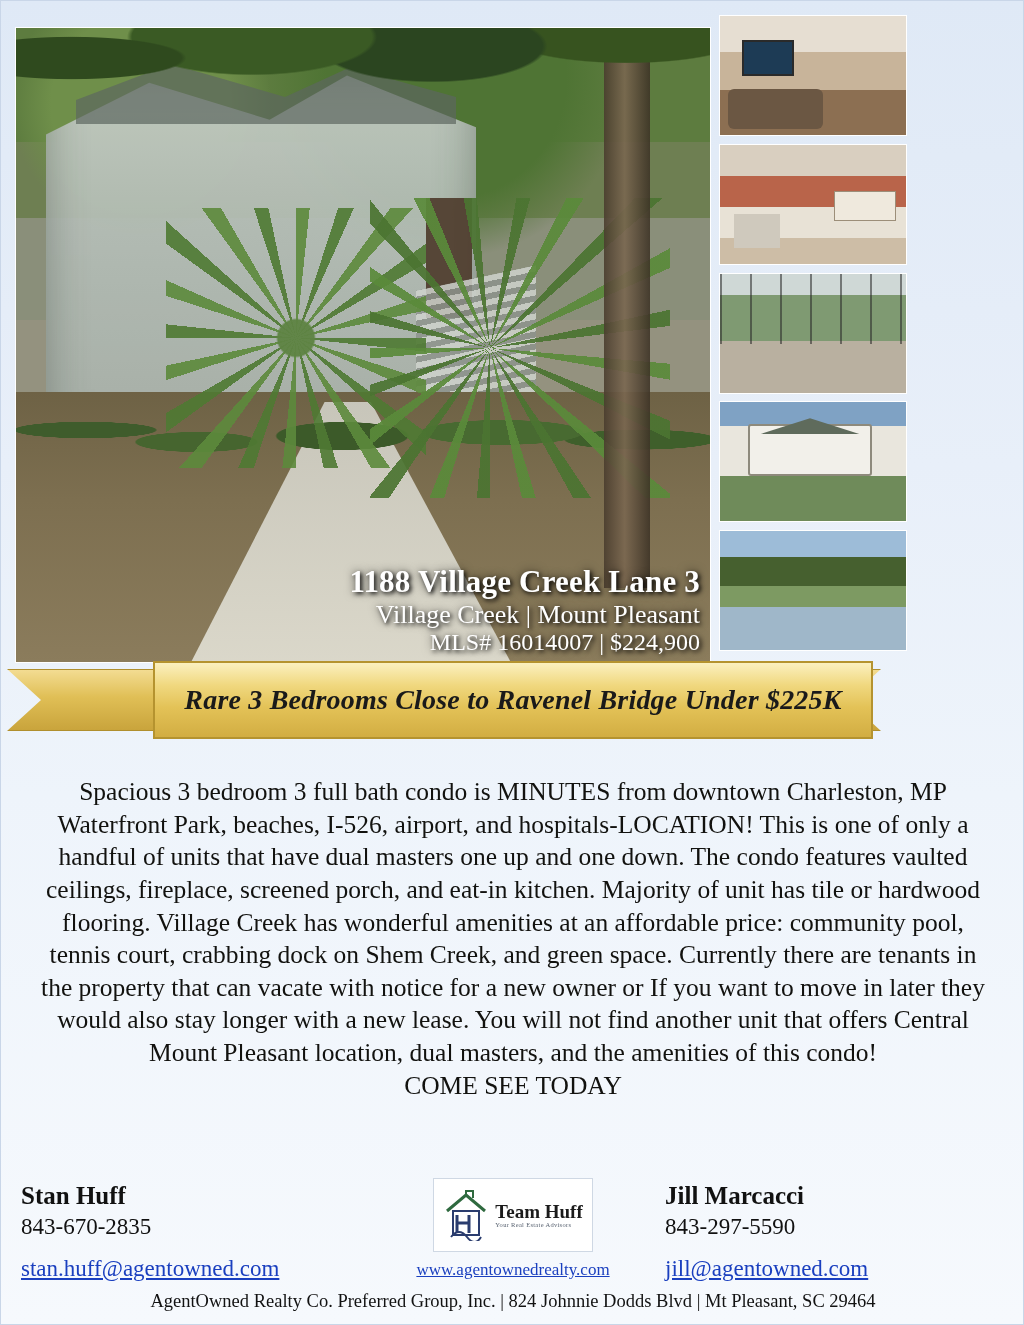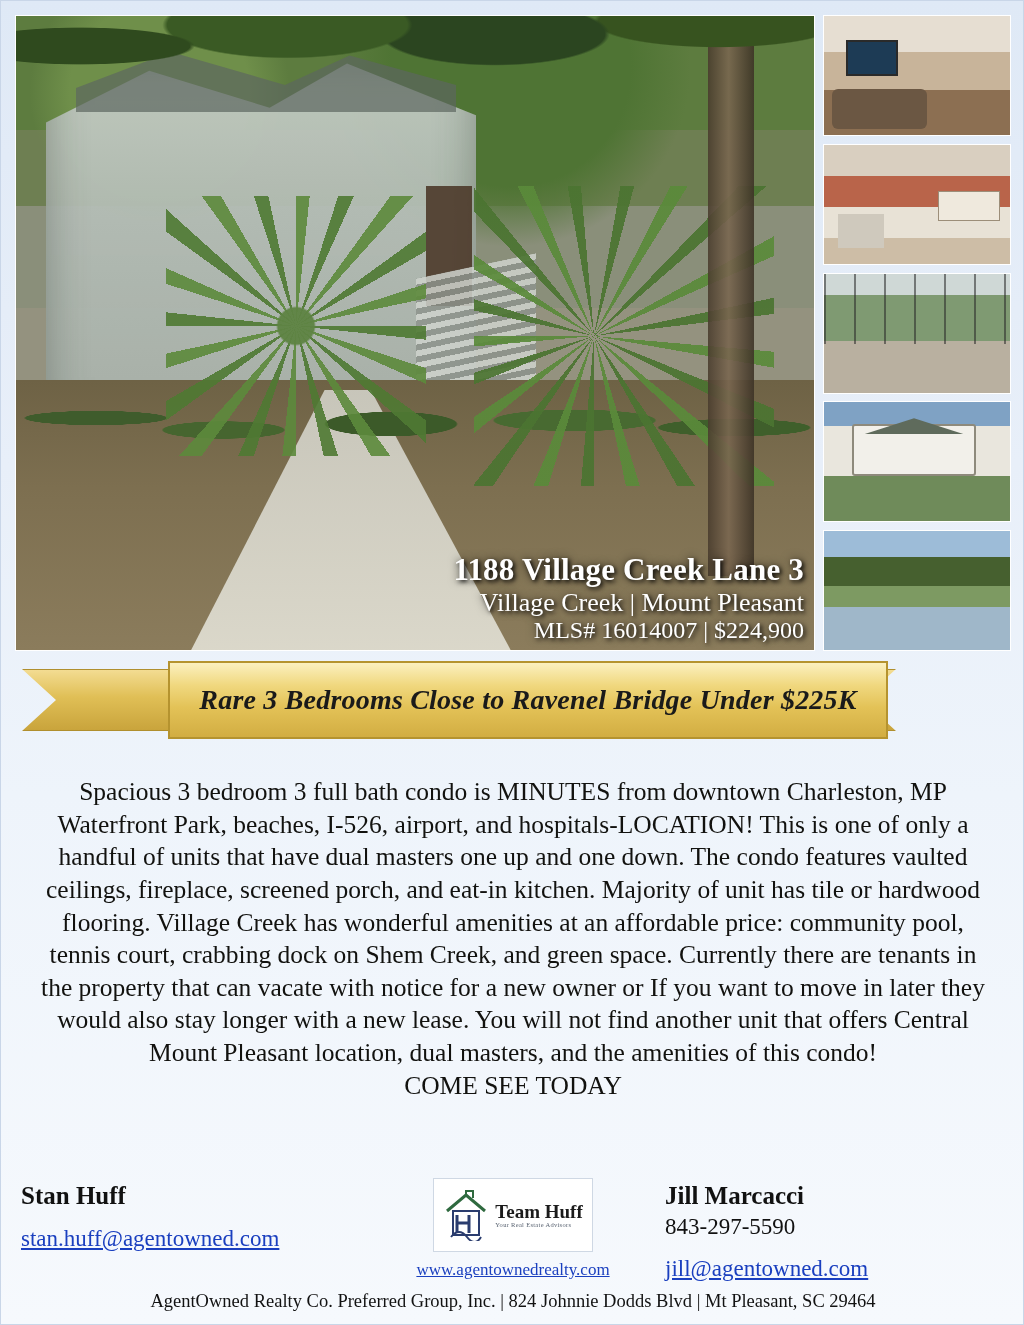--- a/index.html
+++ b/index.html
@@ -19,24 +19,25 @@
   
   .photo-area {
     position: absolute;
     left: 14px; top: 14px;
     width: 996px; height: 636px;
     display: flex;
     gap: 8px;
   }
   .hero {
     position: relative;
-    width: 800px; height: 636px;
+    width: 696px; height: 636px;
     border: 1px solid #ffffff;
     overflow: hidden;
     background: #5c6a4a;
+    margin-top: 12px;
   }
   
   .hero .sky {
     position: absolute; inset: 0;
     background:
       radial-gradient(circle at 18% 12%, #6f8f4a 0 90px, rgba(111,143,74,0) 130px),
       radial-gradient(circle at 62% 8%, #4f7434 0 120px, rgba(79,116,52,0) 180px),
       linear-gradient(to bottom, #5d7c3f 0 18%, #6e7f52 18% 30%, #8a8f7a 30% 46%, #94927f 46% 58%, #8d8470 58% 72%, #7e7362 72% 100%);
   }
   .hero .building {
@@ -138,21 +139,21 @@
   .t-porch { background: linear-gradient(to bottom, #cfd8d6 0 18%, #7f9a72 18% 56%, #b9b0a0 56% 100%); }
   .t-porch::before { content:""; position:absolute; left:0; top:0; width:100%; height:70px;
       background: repeating-linear-gradient(to right, rgba(40,40,40,.55) 0 2px, rgba(0,0,0,0) 2px 30px); }
   .t-pool { background: linear-gradient(to bottom, #7fa2c4 0 20%, #e9e6dd 20% 62%, #6f8b5a 62% 100%); }
   .t-pool::before { content:""; position:absolute; left:28px; top:22px; width:120px; height:48px; background:#f2f0ea; border:2px solid #8e8a7c; border-radius:3px; }
   .t-pool::after { content:""; position:absolute; left:40px; top:16px; width:100px; height:16px; background:#5f6b5c; clip-path: polygon(0 100%, 50% 0, 100% 100%); }
   .t-creek { background: linear-gradient(to bottom, #9dbcd8 0 22%, #46602f 22% 46%, #7d9a62 46% 64%, #9fb7c9 64% 100%); }
 
   
   .banner-wrap {
-    position: absolute; left: 15px; top: 660px; width: 886px; height: 86px; padding-left: 24px;
+    position: absolute; left: 0; top: 660px; width: 886px; height: 86px; padding-left: 24px;
   }
   .ribbon-tail {
     position: absolute; top: 8px; width: 170px; height: 62px;
     background: linear-gradient(to bottom, #f3dc92 0%, #e0bf56 45%, #c9a43c 100%);
     border: 1px solid #b08f2e;
   }
   .ribbon-tail.left  { left: 6px;  clip-path: polygon(0 0, 100% 0, 100% 100%, 0 100%, 34px 50%); }
   .ribbon-tail.right { right: 6px; clip-path: polygon(0 0, 100% 0, calc(100% - 34px) 50%, 100% 100%, 0 100%); }
   .ribbon-main {
     position: absolute; left: 152px; top: 0; width: 720px; height: 78px;
@@ -248,20 +249,21 @@
 
   <div class="description">
     <span>Spacious 3 bedroom 3 full bath condo is MINUTES from downtown Charleston, MP Waterfront Park, beaches, I-526, airport, and hospitals-LOCATION! This is one of only a handful of units that have dual masters one up and one down. The condo features vaulted ceilings, fireplace, screened porch, and eat-in kitchen. Majority of unit has tile or hardwood flooring. Village Creek has wonderful amenities at an affordable price: community pool, tennis court, crabbing dock on Shem Creek, and green space. Currently there are tenants in the property that can vacate with notice for a new owner or If you want to move in later they would also stay longer with a new lease. You will not find another unit that offers Central Mount Pleasant location, dual masters, and the amenities of this condo!</span>
     <div>COME SEE TODAY</div>
   </div>
 
   <div class="footer">
 
     <div class="agent left">
       <div class="name">Stan Huff</div>
+      <div class="phone">843-670-2835</div>
       <a class="email" href="#">stan.huff@agentowned.com</a>
     </div>
 
     <div class="logo-box">
       <div class="logo-mark">
         <svg viewBox="0 0 46 52" width="46" height="52" aria-hidden="true">
           <path d="M4 22 L23 6 L42 22" fill="none" stroke="#2f6a3f" stroke-width="3"></path>
           <path d="M23 6 L23 2 L30 2 L30 9" fill="none" stroke="#2f6a3f" stroke-width="2"></path>
           <rect x="10" y="22" width="26" height="24" fill="none" stroke="#2a3c6e" stroke-width="2"></rect>
           <path d="M14 44 L14 26 M14 34 L26 34 M26 44 L26 26" fill="none" stroke="#2a3c6e" stroke-width="3"></path>

